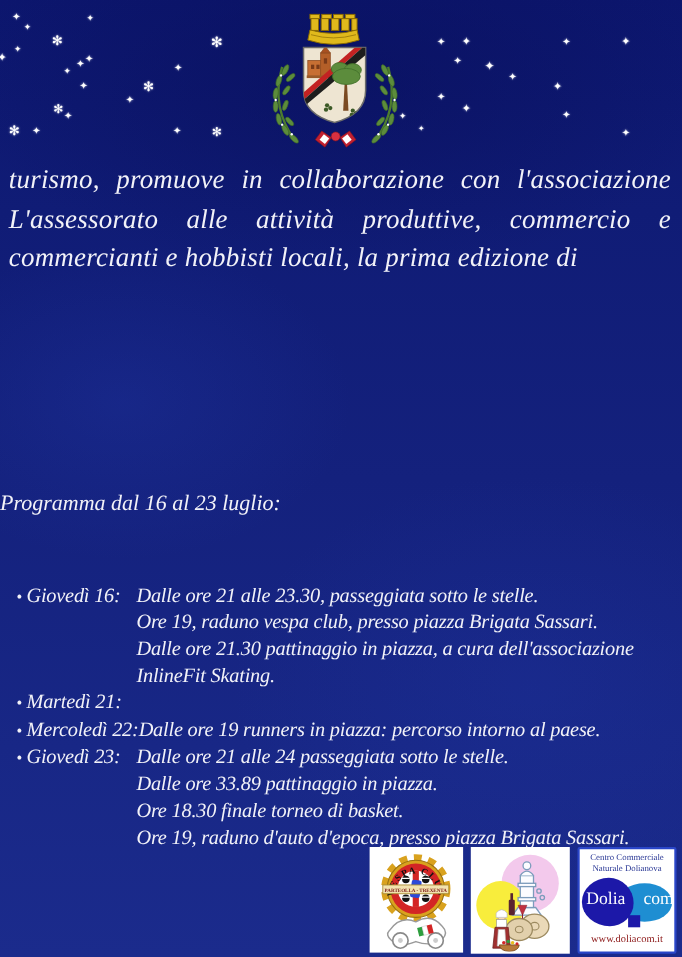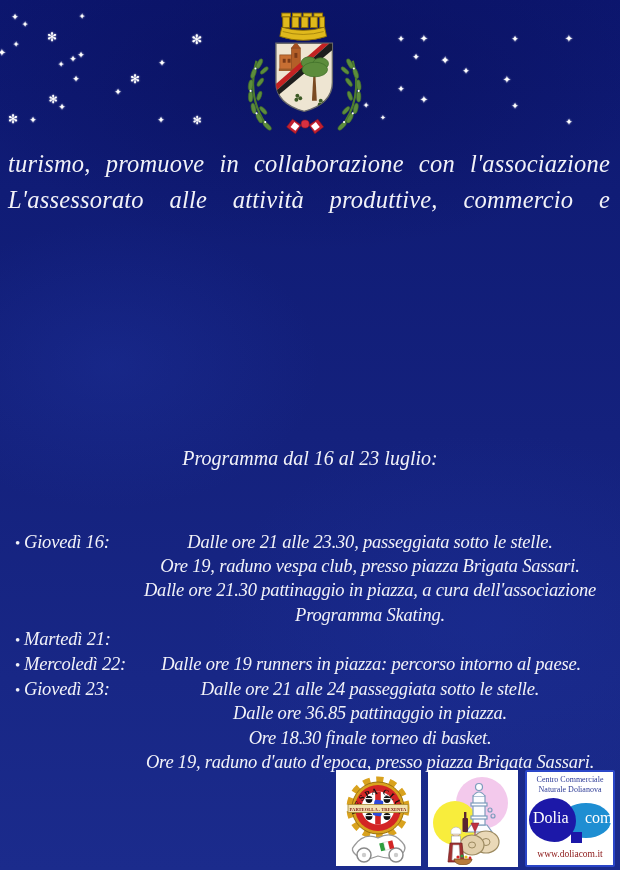--- a/index.html
+++ b/index.html
@@ -28,31 +28,31 @@
   }
   .intro-line{white-space:nowrap;}
   .intro-line.jst{white-space:normal;text-align:justify;text-align-last:justify;}
   .title{
     position:absolute;left:0;right:0;top:246px;
     text-align:center;font-style:italic;font-weight:400;
     font-size:50px;line-height:78px;letter-spacing:2px;
   }
   .prog-head{
     position:absolute;left:0;right:0;top:447px;
-    text-align:center;font-style:italic;font-size:20px;
+    font-style:italic;font-size:20px;
   }
   .prog-list{
     position:absolute;left:0;right:4px;top:498px;
     font-style:italic;font-size:18.5px;line-height:24.2px;letter-spacing:-0.2px;margin-top:32px;
   }
   .pitem{display:flex;align-items:flex-start;}
   .pbul{flex:0 0 24px;padding-left:15px;box-sizing:border-box;font-style:normal;}
   .pbul::before{content:"\2022";font-size:15px;}
   .plab{flex:0 0 100px;white-space:nowrap;}
-  .plines{flex:1;min-width:0;text-align:center;}
+  .plines{flex:1;min-width:0;}
   .pline{white-space:nowrap;}
   .logos{
     position:absolute;left:336px;top:770px;
     display:flex;gap:7px;align-items:flex-start;
   }
   .logo-box{background:#ffffff;box-sizing:border-box;}
   .lb1{width:85px;height:96px;}
   .lb2{width:90px;height:97px;padding:2px;}
   .lb3{
     width:90px;height:97px;border:2px solid #2a46c8;border-radius:2px;
@@ -197,53 +197,54 @@
         <polygon points="59,121 64,125 60,130 55,126" fill="#ffffff" stroke="none"></polygon>
         <polygon points="81,121 76,125 80,130 85,126" fill="#ffffff" stroke="none"></polygon>
         <circle cx="70" cy="123" r="4.2" fill="#d83040"></circle>
       </g>
     </svg>
   </div>
 
   <div class="intro">
     <div class="intro-line jst">turismo, promuove in collaborazione con l'associazione</div>
     <div class="intro-line jst">L'assessorato alle attività produttive, commercio e</div>
+    <div class="intro-line">commercianti e hobbisti locali, la prima edizione di</div>
   </div>
 
 
   <div class="prog-head">Programma dal 16 al 23 luglio:</div>
 
   <div class="prog-list">
     <div class="pitem">
       <span class="pbul"></span>
       <span class="plab">Giovedì 16:</span>
       <div class="plines">
         <div class="pline">Dalle ore 21 alle 23.30, passeggiata sotto le stelle.</div>
         <div class="pline">Ore 19, raduno vespa club, presso piazza Brigata Sassari.</div>
         <div class="pline">Dalle ore 21.30 pattinaggio in piazza, a cura dell'associazione</div>
-        <div class="pline">Programma Skating.</div>
+        <div class="pline">InlineFit Skating.</div>
       </div>
     </div>
     <div class="pitem">
       <span class="pbul"></span>
       <span class="plab">Martedì  21:</span>
     </div>
     <div class="pitem">
       <span class="pbul"></span>
       <span class="plab">Mercoledì 22:</span>
       <div class="plines">
         <div class="pline">Dalle ore 19 runners in piazza: percorso intorno al paese.</div>
       </div>
     </div>
     <div class="pitem">
       <span class="pbul"></span>
       <span class="plab">Giovedì 23:</span>
       <div class="plines">
         <div class="pline">Dalle ore 21 alle 24 passeggiata sotto le stelle.</div>
-        <div class="pline">Dalle ore 36.85 pattinaggio in piazza.</div>
+        <div class="pline">Dalle ore 33.89 pattinaggio in piazza.</div>
         <div class="pline">Ore 18.30 finale torneo di basket.</div>
         <div class="pline">Ore 19, raduno d'auto d'epoca, presso piazza Brigata Sassari.</div>
       </div>
     </div>
   </div>
 
   <div class="logos">
 
     <div class="logo-box lb1">
       <svg viewBox="0 0 85 96" width="85" height="96">

